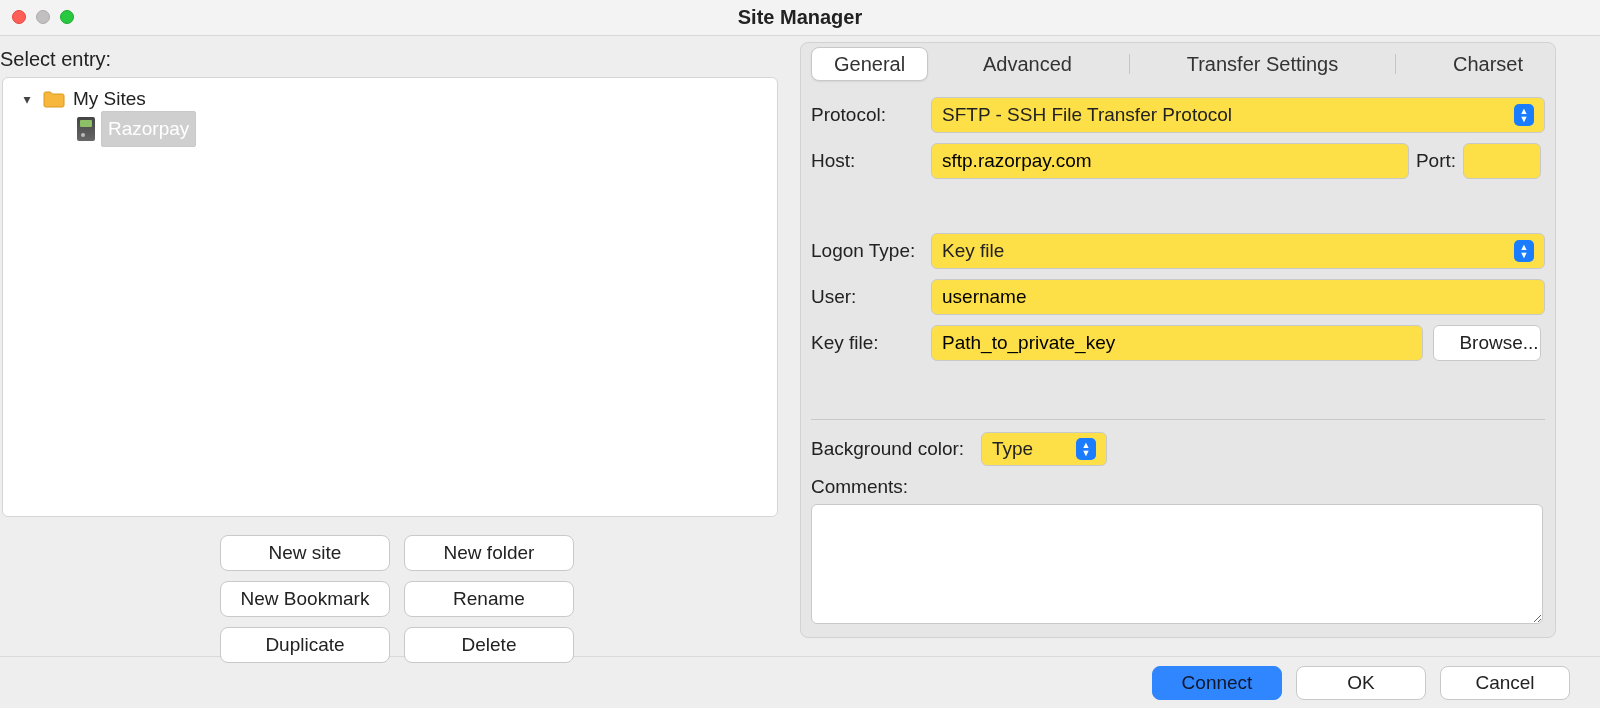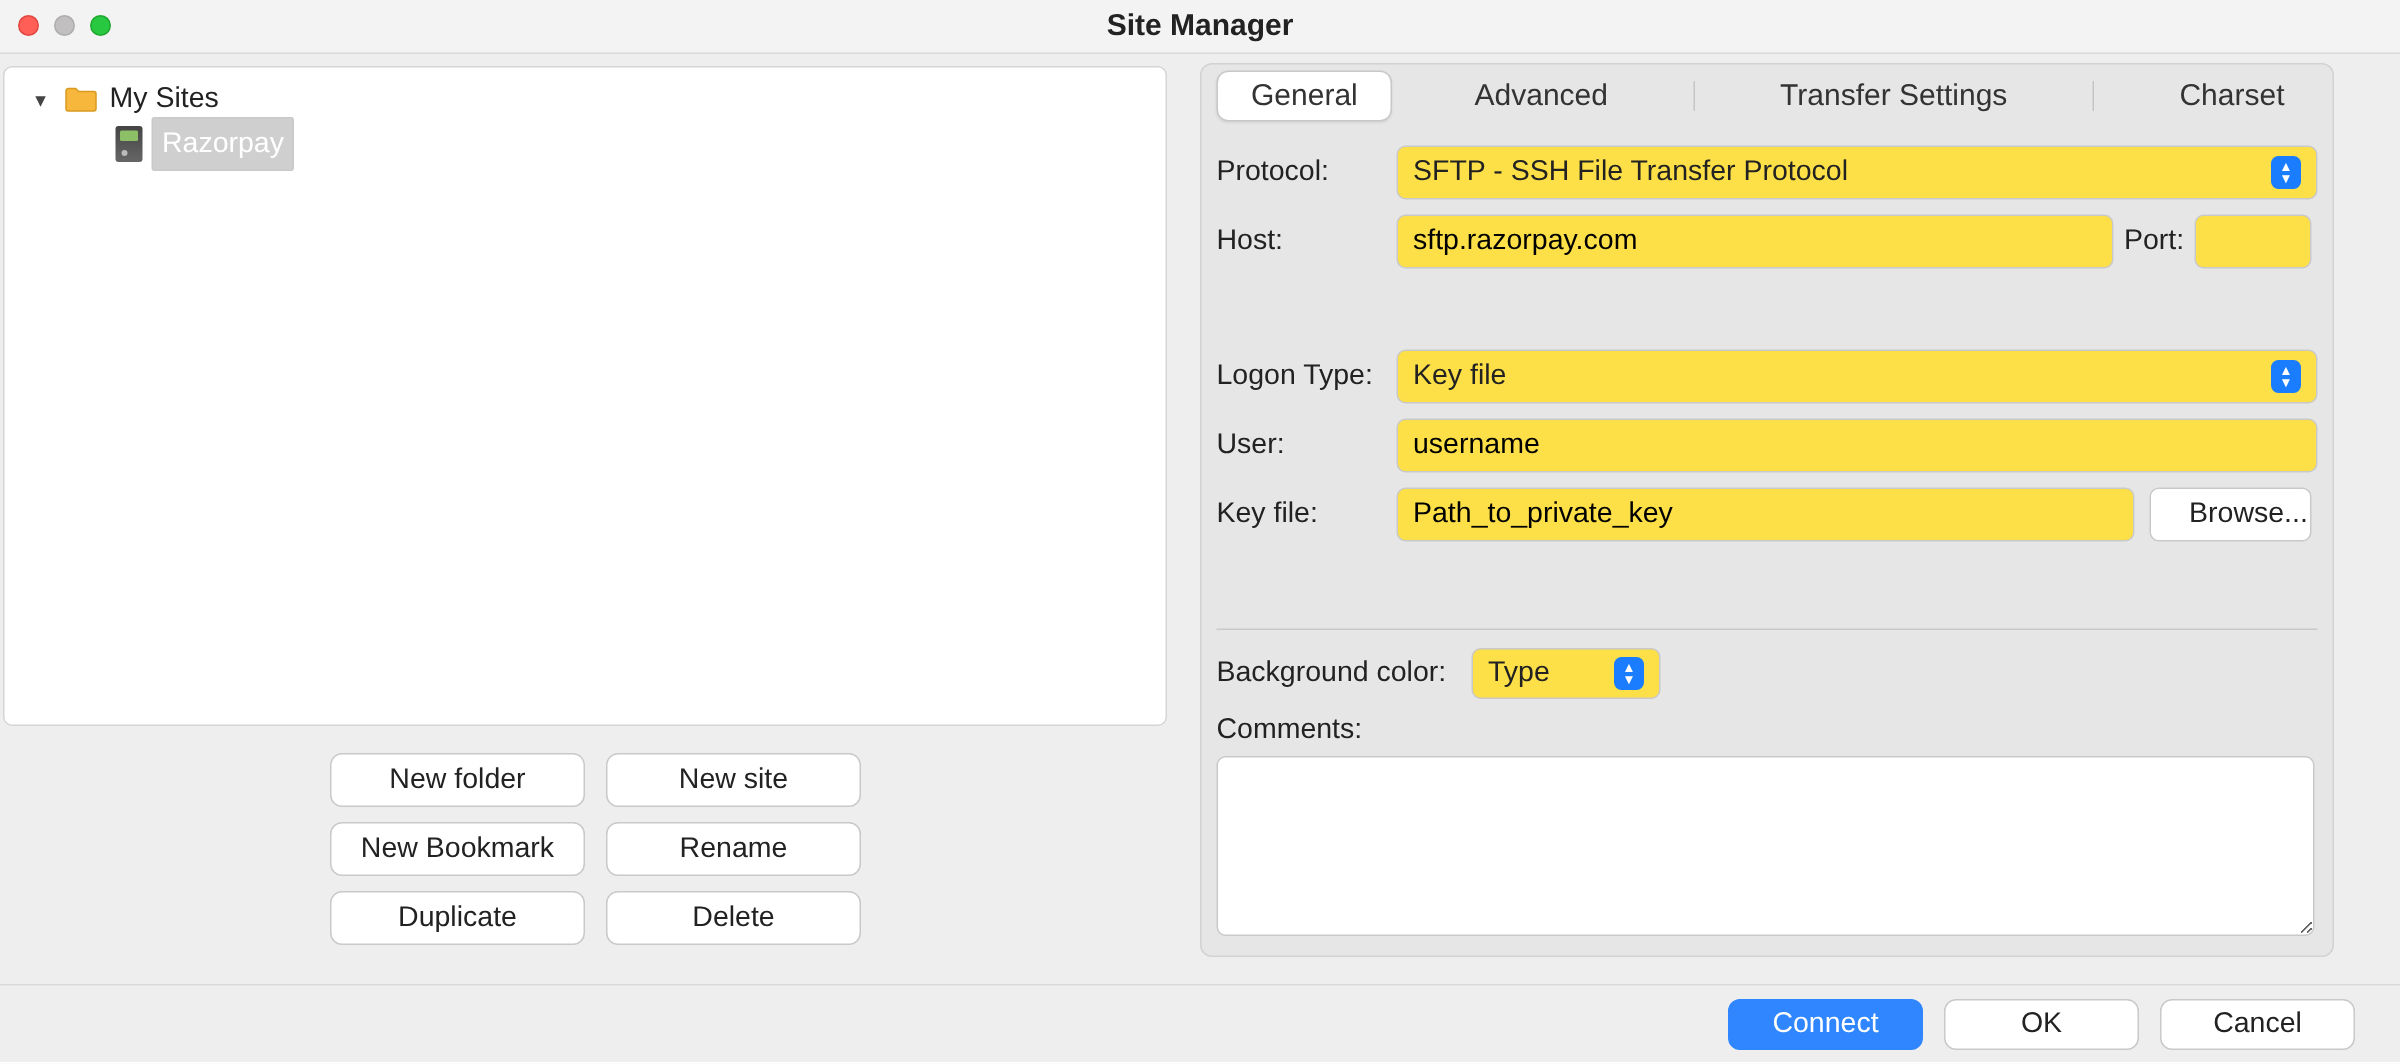--- a/index.html
+++ b/index.html
@@ -50,57 +50,58 @@
   .fld { outline:none; }
   .sel { display:flex; align-items:center; justify-content:space-between; cursor:pointer; }
   .updown { width:20px; height:22px; background:#1a7cff; border-radius:5px; display:flex; flex-direction:column; align-items:center; justify-content:center; color:#fff; font-size:9px; line-height:8px; margin-left:6px; }
   .updown span { display:block; }
 
   .comments { background:#fff; border:1px solid #c9c9c9; border-radius:6px; height:120px; width:732px; }
 
   
   .footer { height:52px; border-top:1px solid #d9d9d9; background:#eeeeee; display:flex; justify-content:flex-end; align-items:center; gap:14px; padding-right:30px; }
   .fbtn { width:130px; height:34px; border-radius:8px; border:1px solid #c9c9c9; background:#fff; display:flex; align-items:center; justify-content:center; font-size:19px; cursor:pointer; }
-  .fbtn.primary { background:#2f86ff; border-color:#2f86ff; color:#ffffff; font-weight:500; }
+  .fbtn.primary { background:#2f86ff; border-color:#2f86ff; color:#0f172a; font-weight:500; }
 </style>
 </head>
 <body>
 
 <div class="titlebar">
   <div class="traffic-lights">
     <div class="tl red"></div>
     <div class="tl amber"></div>
     <div class="tl green"></div>
   </div>
   <div class="title">Site Manager</div>
 </div>
 
 <div class="content">
 
   <div class="left">
+    <div class="select-entry-label">Select entry:</div>
 
     <div class="tree">
       <div class="tree-row">
         <span class="disclosure">▾</span>
         <span class="folder-icon">
           <svg width="22" height="18" viewBox="0 0 22 18">
               <path d="M1 3.5C1 2.7 1.7 2 2.5 2h5l2 2h10c.8 0 1.5.7 1.5 1.5v10c0 .8-.7 1.5-1.5 1.5h-17C1.7 17 1 16.3 1 15.5v-12z" fill="#f6b73c" stroke="#d99a1f"></path>
             </svg>
         </span>
         <span class="tree-label">My Sites</span>
       </div>
       <div class="tree-child">
         <span class="server-icon"></span>
         <span class="sel">Razorpay</span>
       </div>
     </div>
 
     <div class="btn-grid">
+      <div class="btn">New site</div>
       <div class="btn">New folder</div>
-      <div class="btn">New site</div>
       <div class="btn">New Bookmark</div>
       <div class="btn">Rename</div>
       <div class="btn">Duplicate</div>
       <div class="btn">Delete</div>
     </div>
   </div>
 
   <div class="right">
     <div class="panel">
       

